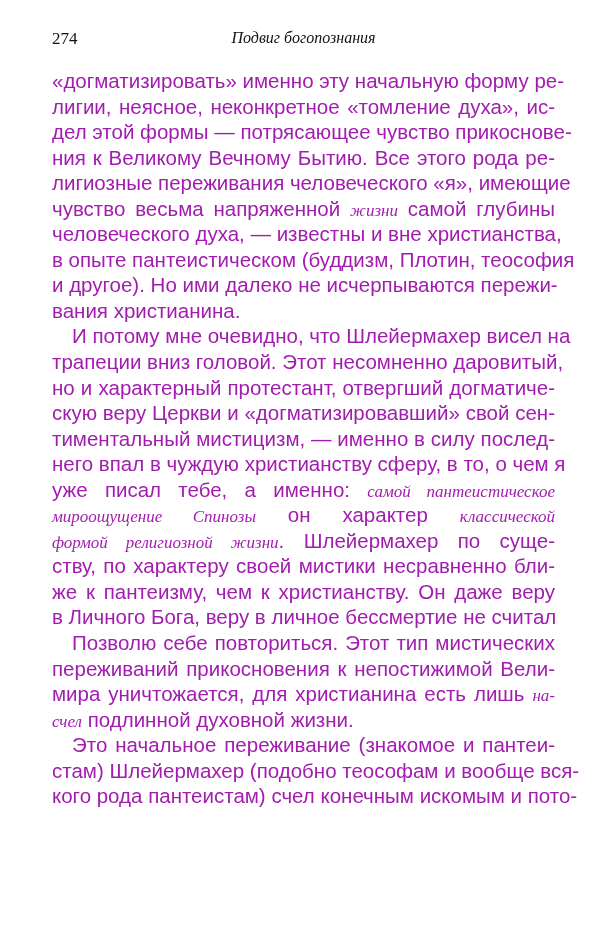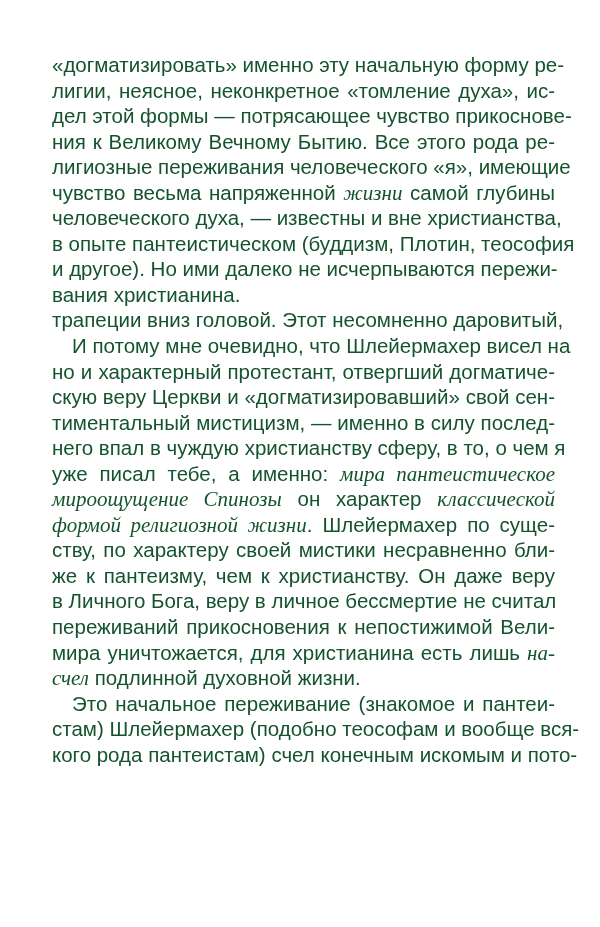--- a/index.html
+++ b/index.html
@@ -1,54 +1,59 @@
 <!DOCTYPE html>
 <html><head>
 <meta charset="utf-8">
 <style>
   html, body { margin: 0; padding: 0; background: #ffffff; }
   body { width: 600px; height: 927px; position: relative; overflow: hidden; color: #111; }
   .page { position: absolute; left: 0; top: 0; width: 600px; height: 927px; background: #fff; }
   .running-head { position: absolute; left: 52px; top: 29px; width: 503px; height: 22px; font-family: "Liberation Serif", serif; }
   .page-number { position: absolute; left: 0; top: 0; font-size: 17px; color: #111; }
   .running-title { position: absolute; left: 0; right: 0; top: 0; text-align: center; font-style: italic; font-size: 16px; color: #111; }
-  .body-text { position: absolute; left: 52px; top: 52px; width: 503px; font-family: "Liberation Sans", sans-serif; font-size: 20.5px; line-height: 25.55px; color: #14532d; }
+  .body-text { position: absolute; left: 52px; top: 68px; width: 503px; font-family: "Liberation Sans", sans-serif; font-size: 20.5px; line-height: 25.55px; color: #a21caf; }
   .line { display: block; white-space: nowrap; text-align: justify; text-align-last: justify; height: 25.55px; overflow: visible; }
   .line.last { text-align-last: left; }
   .line.indent { padding-left: 20px; }
   .seg { }
-  .seg.it { font-family: "Liberation Serif", serif; font-style: italic; font-size: 21px; }
+  .seg.it { font-family: "Liberation Serif", serif; font-style: italic; font-size: 17px; }
 </style>
 </head>
 <body>
 
 <div class="page">
+  <div class="running-head">
+    <span class="page-number">274</span>
+    <span class="running-title">Подвиг богопознания</span>
+  </div>
   <div class="body-text" id="body-text">
       <span class="line"><span class="seg">«догматизировать» именно эту начальную форму ре-</span></span>
       <span class="line"><span class="seg">лигии, неясное, неконкретное «томление духа», ис-</span></span>
       <span class="line"><span class="seg">дел этой формы — потрясающее чувство прикоснове-</span></span>
       <span class="line"><span class="seg">ния к Великому Вечному Бытию. Все этого рода ре-</span></span>
       <span class="line"><span class="seg">лигиозные переживания человеческого «я», имеющие</span></span>
       <span class="line"><span class="seg">чувство весьма напряженной </span><span class="seg it">жизни</span><span class="seg"> самой глубины</span></span>
       <span class="line"><span class="seg">человеческого духа, — известны и вне христианства,</span></span>
       <span class="line"><span class="seg">в опыте пантеистическом (буддизм, Плотин, теософия</span></span>
       <span class="line"><span class="seg">и другое). Но ими далеко не исчерпываются пережи-</span></span>
       <span class="line last"><span class="seg">вания христианина.</span></span>
+      <span class="line indent"><span class="seg">И потому мне очевидно, что Шлейермахер висел на</span></span>
       <span class="line"><span class="seg">трапеции вниз головой. Этот несомненно даровитый,</span></span>
-      <span class="line indent"><span class="seg">И потому мне очевидно, что Шлейермахер висел на</span></span>
       <span class="line"><span class="seg">но и характерный протестант, отвергший догматиче-</span></span>
       <span class="line"><span class="seg">скую веру Церкви и «догматизировавший» свой сен-</span></span>
       <span class="line"><span class="seg">тиментальный мистицизм, — именно в силу послед-</span></span>
       <span class="line"><span class="seg">него впал в чуждую христианству сферу, в то, о чем я</span></span>
-      <span class="line"><span class="seg">уже писал тебе, а именно: </span><span class="seg it">мира пантеистическое</span></span>
+      <span class="line"><span class="seg">уже писал тебе, а именно: </span><span class="seg it">самой пантеистическое</span></span>
       <span class="line"><span class="seg it">мироощущение Спинозы</span><span class="seg"> он характер </span><span class="seg it">классической</span></span>
       <span class="line"><span class="seg it">формой религиозной жизни</span><span class="seg">. Шлейермахер по суще-</span></span>
       <span class="line"><span class="seg">ству, по характеру своей мистики несравненно бли-</span></span>
       <span class="line"><span class="seg">же к пантеизму, чем к христианству. Он даже веру</span></span>
       <span class="line"><span class="seg">в Личного Бога, веру в личное бессмертие не считал</span></span>
+      <span class="line indent"><span class="seg">Позволю себе повториться. Этот тип мистических</span></span>
       <span class="line"><span class="seg">переживаний прикосновения к непостижимой Вели-</span></span>
       <span class="line"><span class="seg">мира уничтожается, для христианина есть лишь </span><span class="seg it">на-</span></span>
       <span class="line last"><span class="seg it">счел</span><span class="seg"> подлинной духовной жизни.</span></span>
       <span class="line indent"><span class="seg">Это начальное переживание (знакомое и пантеи-</span></span>
       <span class="line"><span class="seg">стам) Шлейермахер (подобно теософам и вообще вся-</span></span>
       <span class="line"><span class="seg">кого рода пантеистам) счел конечным искомым и пото-</span></span>
     </div>
 </div>
 
 </body></html>

